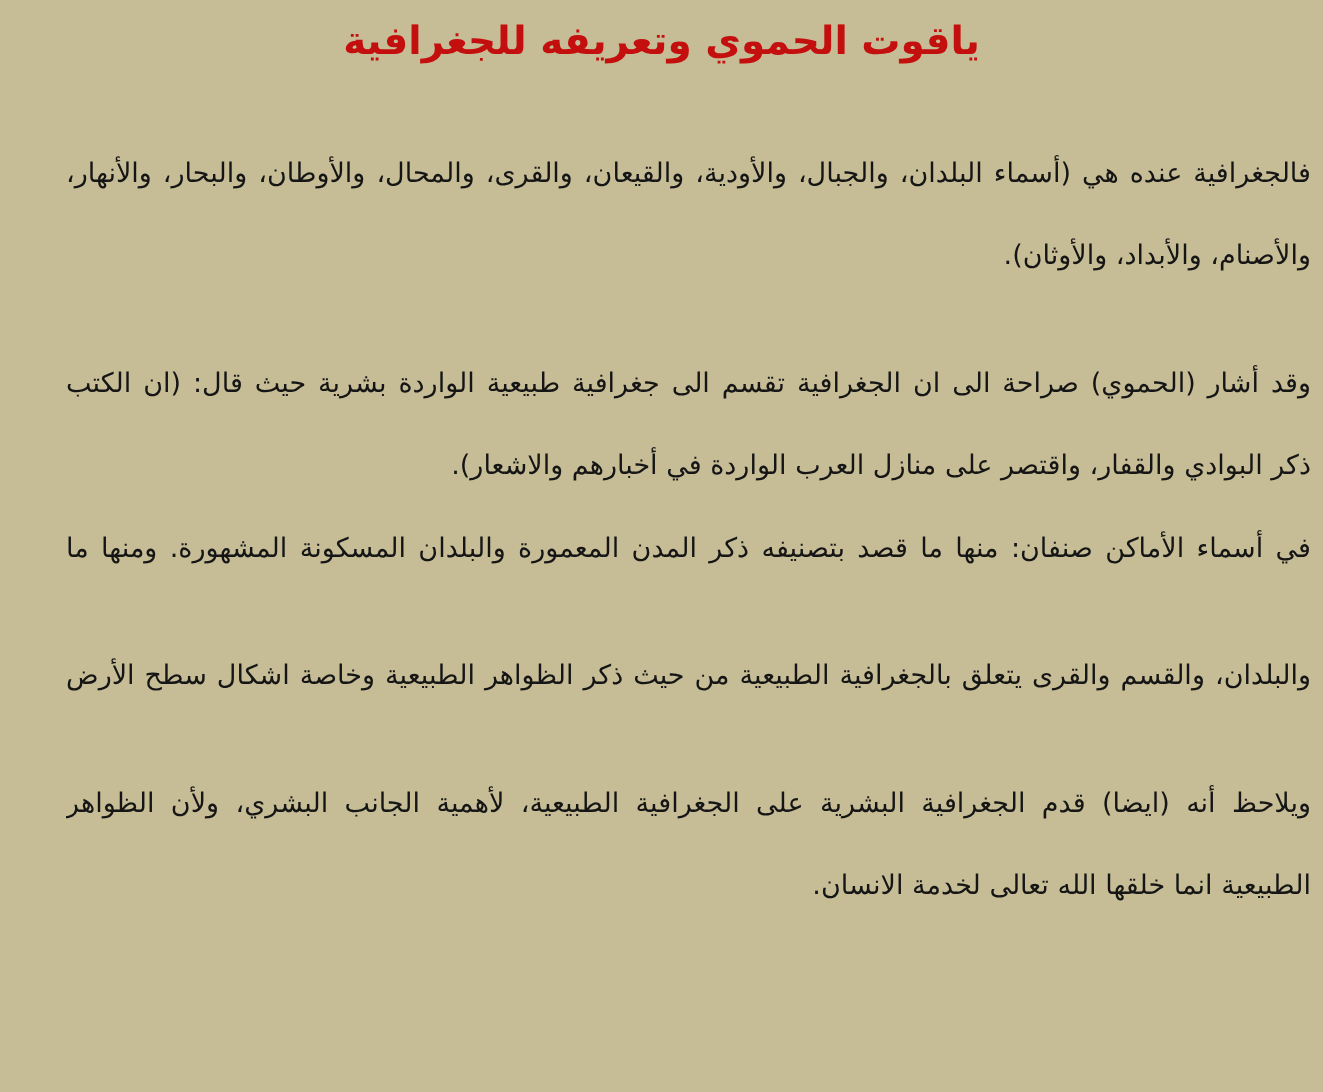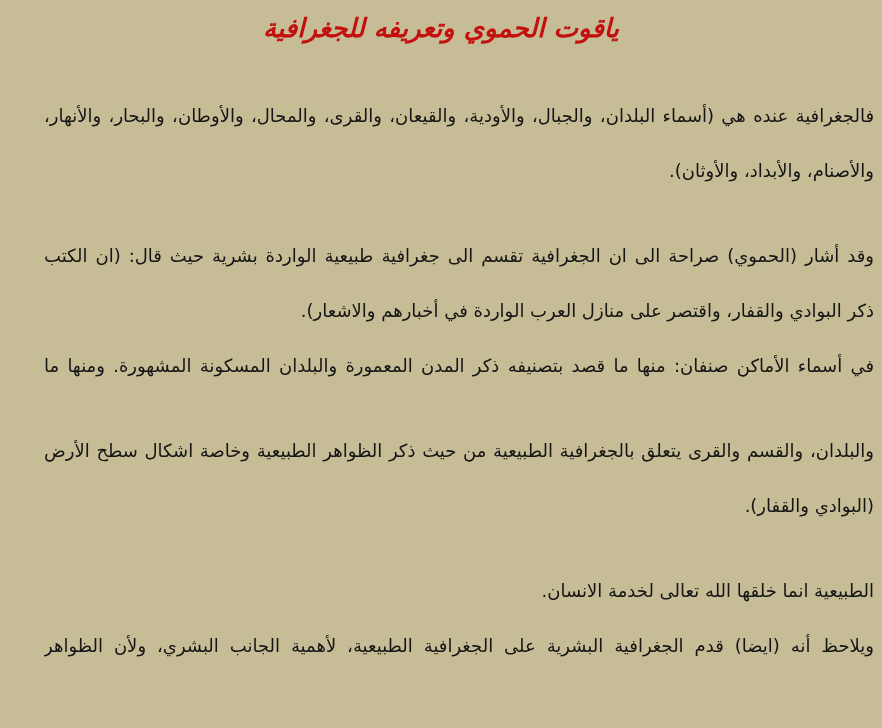--- a/index.html
+++ b/index.html
@@ -27,21 +27,20 @@
   }
   .title {
     margin: 0;
     padding-top: 6px;
     height: 46px;
     line-height: 44px;
     text-align: center;
     font-size: 26px;
     font-weight: bold;
     color: var(--title-color);
-    font-style: italic;
   }
   .content {
     padding-top: 36px;
     color: var(--text-color);
     font-size: 18px;
   }
   .para {
     margin: 0 0 30px 0;
   }
   .line {
@@ -68,20 +67,19 @@
         <div class="line">فالجغرافية عنده هي (أسماء البلدان، والجبال، والأودية، والقيعان، والقرى، والمحال، والأوطان، والبحار، والأنهار،</div>
         <div class="line last">والأصنام، والأبداد، والأوثان).</div>
       </div>
       <div class="para">
         <div class="line">وقد أشار (الحموي) صراحة الى ان الجغرافية تقسم الى جغرافية طبيعية الواردة بشرية حيث قال: (ان الكتب</div>
         <div class="line last">ذكر البوادي والقفار، واقتصر على منازل العرب الواردة في أخبارهم والاشعار).</div>
         <div class="line">في أسماء الأماكن صنفان: منها ما قصد بتصنيفه ذكر المدن المعمورة والبلدان المسكونة المشهورة. ومنها ما قصد به</div>
       </div>
       <div class="para">
         <div class="line">والبلدان، والقسم والقرى يتعلق بالجغرافية الطبيعية من حيث ذكر الظواهر الطبيعية وخاصة اشكال سطح الأرض</div>
-        <div class="line last">(البوادي والقفار).</div>
       </div>
       <div class="para">
+        <div class="line">ويلاحظ أنه (ايضا) قدم الجغرافية البشرية على الجغرافية الطبيعية، لأهمية الجانب البشري، ولأن الظواهر</div>
         <div class="line last">الطبيعية انما خلقها الله تعالى لخدمة الانسان.</div>
-        <div class="line">ويلاحظ أنه (ايضا) قدم الجغرافية البشرية على الجغرافية الطبيعية، لأهمية الجانب البشري، ولأن الظواهر</div>
       </div>
     </div>
 </div>
 
 </body></html>

